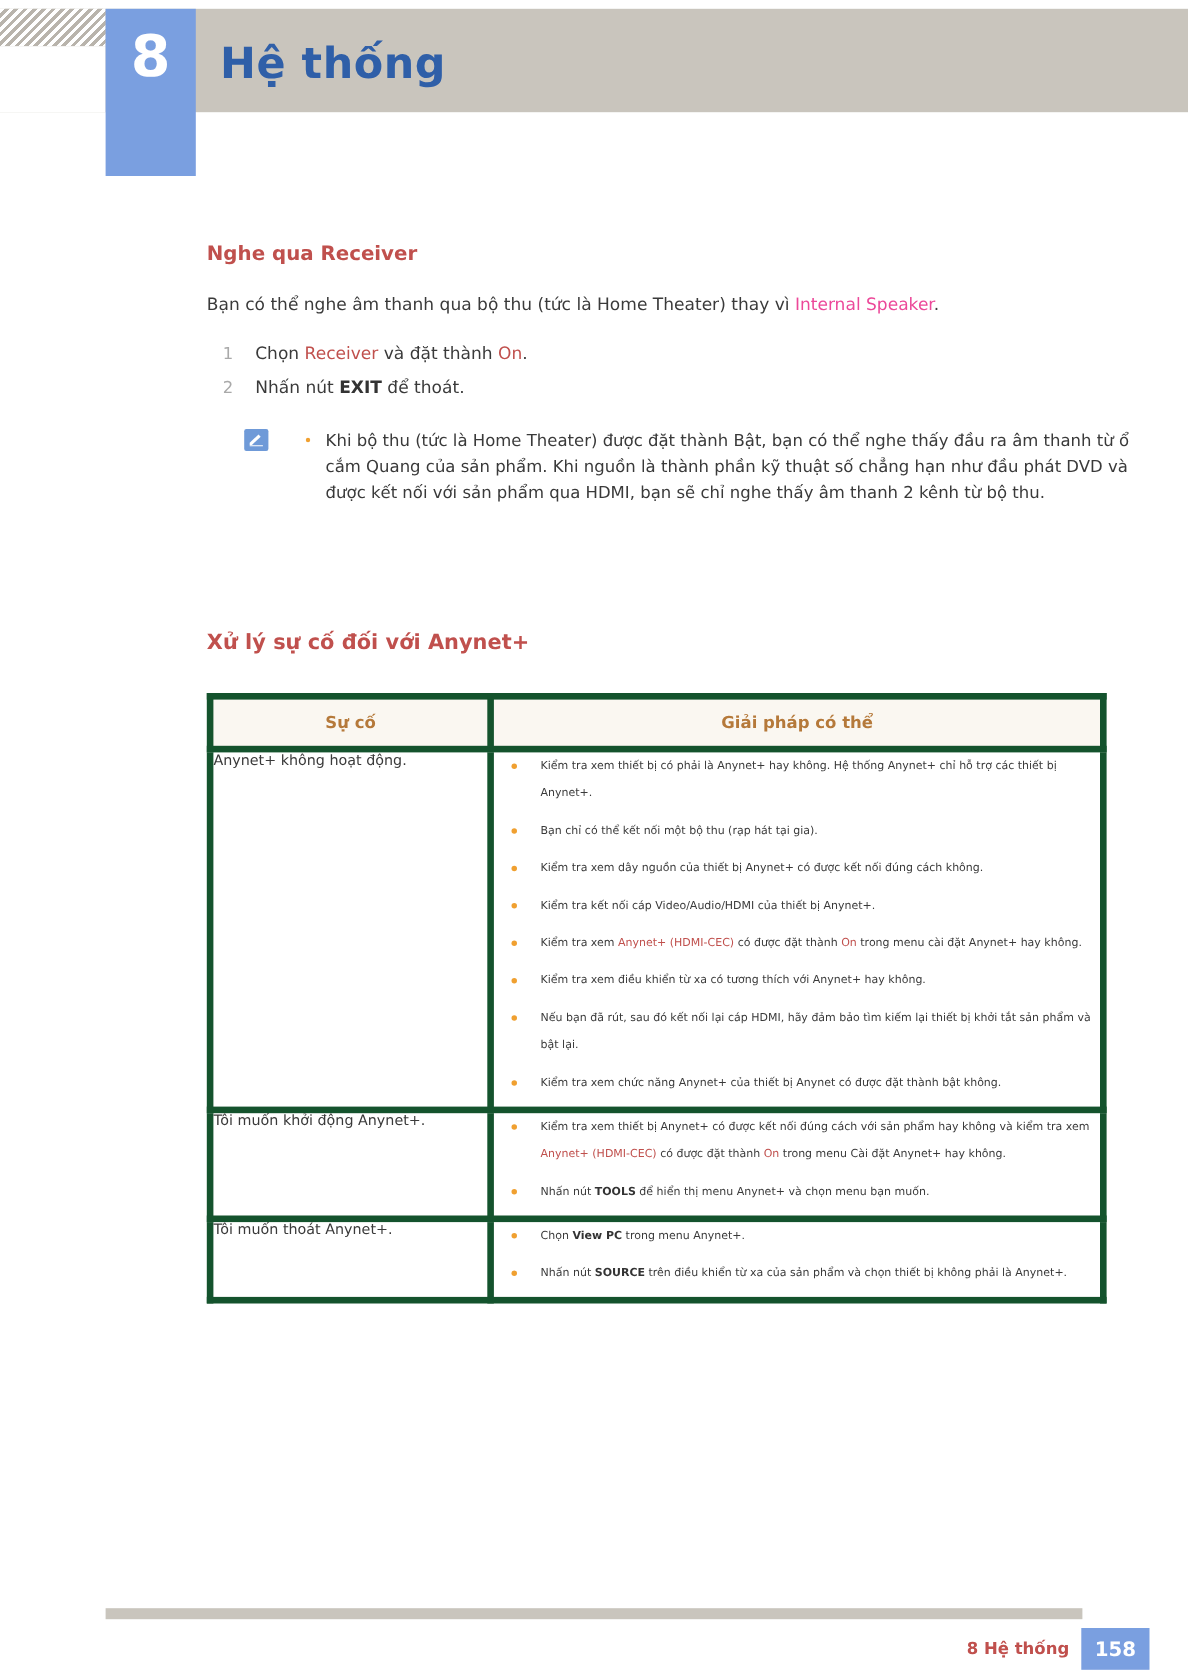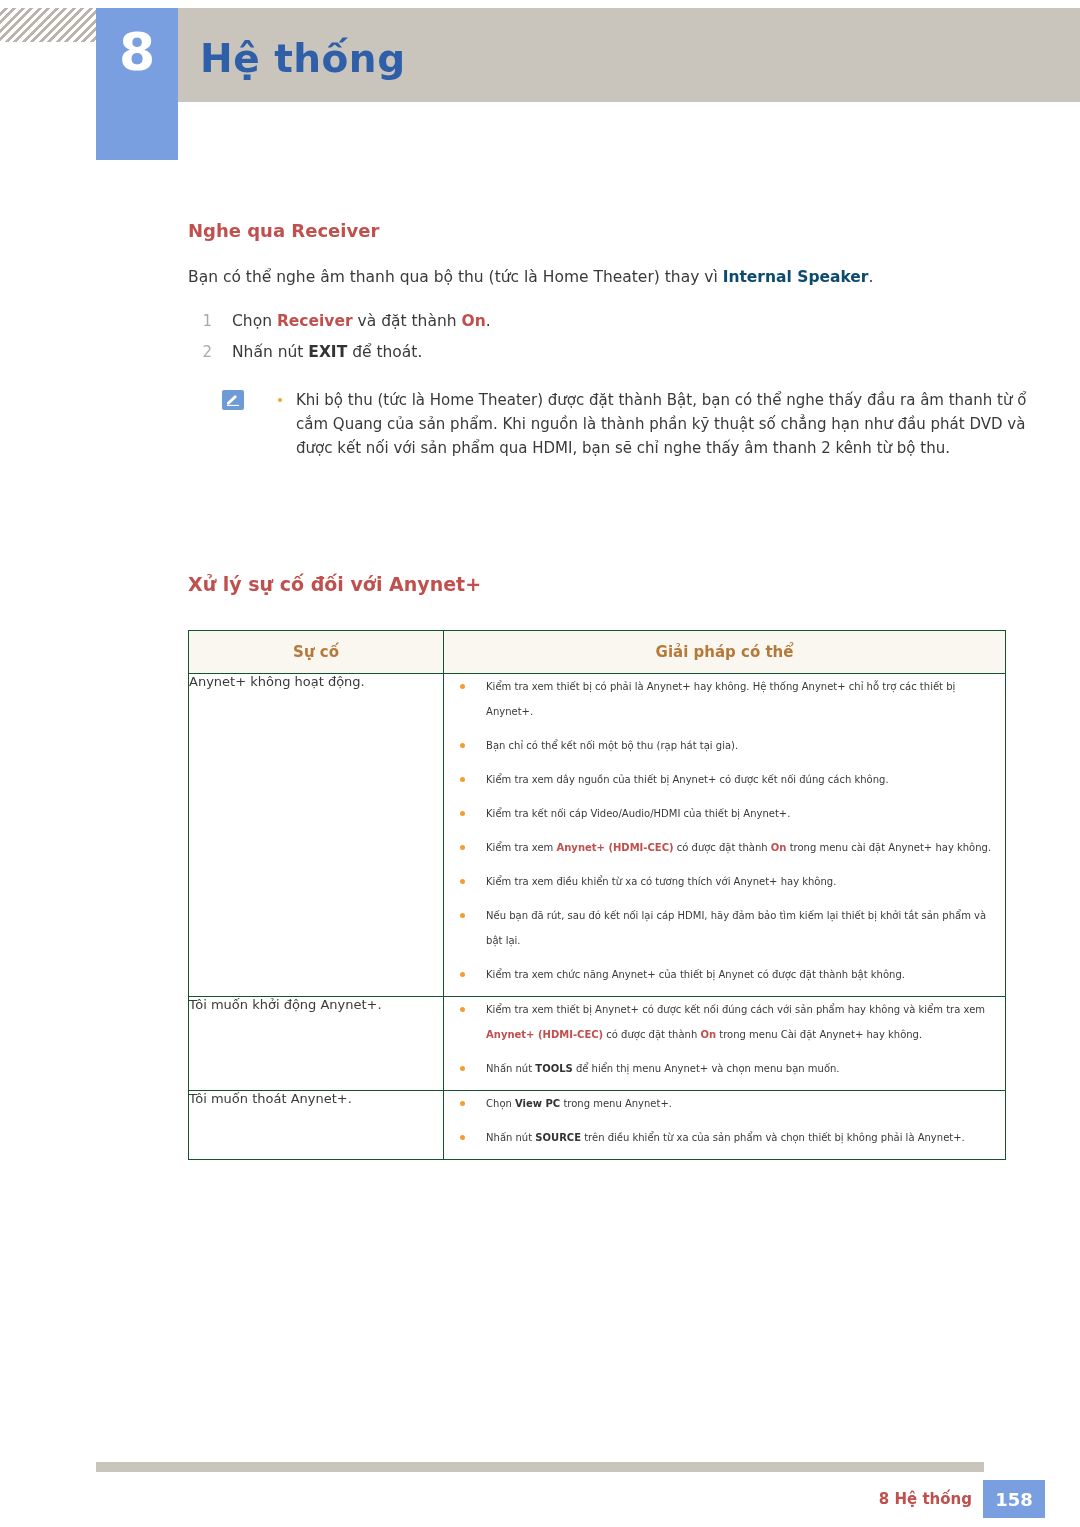--- a/index.html
+++ b/index.html
@@ -163,21 +163,21 @@
 
   
   .tbl {
     position: absolute;
     left: 188px;
     top: 630px;
     width: 818px;
     border-collapse: collapse;
   }
   .tbl td, .tbl th {
-    border: 1px solid #14532d;
+    border: 6px solid #14532d;
     vertical-align: top;
     padding: 0;
   }
   .tbl thead th {
     background: #faf7f1;
     color: #b5793a;
     font-weight: bold;
     font-size: 15px;
     text-align: center;
     height: 42px;
@@ -205,22 +205,22 @@
     content: "";
     position: absolute;
     left: 16px;
     top: 10px;
     width: 5px;
     height: 5px;
     border-radius: 50%;
     background: #f0a030;
   }
 
-  .kw-red { color: #c0504d; font-weight: bold; }
-  .kw-blue { color: #0c4a6e; font-weight: bold; }
+  .kw-red { color: #c0504d; font-weight: normal; }
+  .kw-blue { color: #ec4899; font-weight: normal; }
   .kw-dark { color: #333333; font-weight: bold; }
 
   
   .footer {
     position: absolute;
     left: 0;
     top: 1462px;
     width: 1080px;
     height: 78px;
   }

